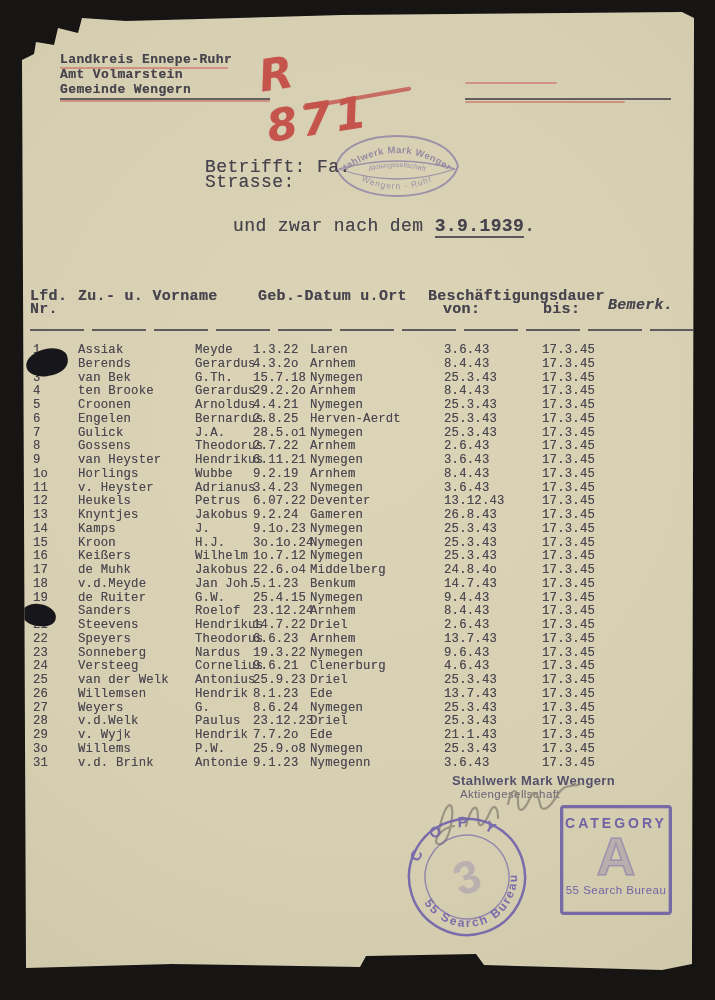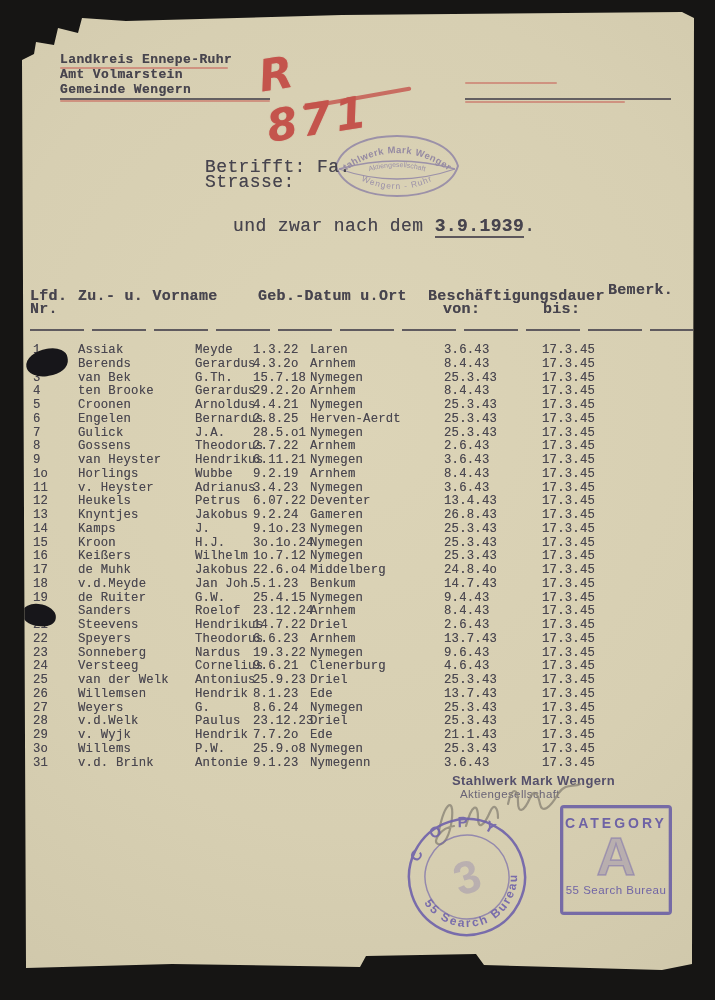--- a/index.html
+++ b/index.html
@@ -110,37 +110,37 @@
   <div class="abs typew body-line" style="left:183px;top:163px;">Strasse:</div>
   <div class="abs typew body-line" style="left:183px;top:207px;margin-left:28px;"><span>und zwar nach dem </span><span class="subject-date">3.9.1939</span><span>.</span></div>
 
   <div class="abs typew tbl-hdr" style="left:8px;top:276px;">Lfd.</div>
   <div class="abs typew tbl-hdr" style="left:8px;top:289px;">Nr.</div>
   <div class="abs typew tbl-hdr" style="left:56px;top:276px;">Zu.- u. Vorname</div>
   <div class="abs typew tbl-hdr" style="left:236px;top:276px;">Geb.-Datum u.Ort</div>
   <div class="abs typew tbl-hdr" style="left:406px;top:276px;">Beschäftigungsdauer</div>
   <div class="abs typew tbl-hdr" style="left:421px;top:289px;">von:</div>
   <div class="abs typew tbl-hdr" style="left:521px;top:289px;">bis:</div>
-  <div class="abs typew tbl-hdr" style="left:586px;top:270px;">Bemerk.</div>
+  <div class="abs typew tbl-hdr" style="left:586px;top:285px;font-style:italic;">Bemerk.</div>
 
   <div class="dash-rule"></div>
 
   <div class="rows">
       <div class="trow"><span class="c-nr">1</span><span class="c-name">Assiak</span><span class="c-vorname">Meyde</span><span class="c-datum">1.3.22</span><span class="c-ort">Laren</span><span class="c-von">3.6.43</span><span class="c-bis">17.3.45</span></div>
       <div class="trow"><span class="c-nr">2</span><span class="c-name">Berends</span><span class="c-vorname">Gerardus</span><span class="c-datum">4.3.2o</span><span class="c-ort">Arnhem</span><span class="c-von">8.4.43</span><span class="c-bis">17.3.45</span></div>
       <div class="trow"><span class="c-nr">3</span><span class="c-name">van Bek</span><span class="c-vorname">G.Th.</span><span class="c-datum">15.7.18</span><span class="c-ort">Nymegen</span><span class="c-von">25.3.43</span><span class="c-bis">17.3.45</span></div>
       <div class="trow"><span class="c-nr">4</span><span class="c-name">ten Brooke</span><span class="c-vorname">Gerardus</span><span class="c-datum">29.2.2o</span><span class="c-ort">Arnhem</span><span class="c-von">8.4.43</span><span class="c-bis">17.3.45</span></div>
       <div class="trow"><span class="c-nr">5</span><span class="c-name">Croonen</span><span class="c-vorname">Arnoldus</span><span class="c-datum">4.4.21</span><span class="c-ort">Nymegen</span><span class="c-von">25.3.43</span><span class="c-bis">17.3.45</span></div>
       <div class="trow"><span class="c-nr">6</span><span class="c-name">Engelen</span><span class="c-vorname">Bernardus</span><span class="c-datum">2.8.25</span><span class="c-ort">Herven-Aerdt</span><span class="c-von">25.3.43</span><span class="c-bis">17.3.45</span></div>
       <div class="trow"><span class="c-nr">7</span><span class="c-name">Gulick</span><span class="c-vorname">J.A.</span><span class="c-datum">28.5.o1</span><span class="c-ort">Nymegen</span><span class="c-von">25.3.43</span><span class="c-bis">17.3.45</span></div>
       <div class="trow"><span class="c-nr">8</span><span class="c-name">Gossens</span><span class="c-vorname">Theodorus</span><span class="c-datum">2.7.22</span><span class="c-ort">Arnhem</span><span class="c-von">2.6.43</span><span class="c-bis">17.3.45</span></div>
       <div class="trow"><span class="c-nr">9</span><span class="c-name">van Heyster</span><span class="c-vorname">Hendrikus</span><span class="c-datum">6.11.21</span><span class="c-ort">Nymegen</span><span class="c-von">3.6.43</span><span class="c-bis">17.3.45</span></div>
       <div class="trow"><span class="c-nr">1o</span><span class="c-name">Horlings</span><span class="c-vorname">Wubbe</span><span class="c-datum">9.2.19</span><span class="c-ort">Arnhem</span><span class="c-von">8.4.43</span><span class="c-bis">17.3.45</span></div>
       <div class="trow"><span class="c-nr">11</span><span class="c-name">v. Heyster</span><span class="c-vorname">Adrianus</span><span class="c-datum">3.4.23</span><span class="c-ort">Nymegen</span><span class="c-von">3.6.43</span><span class="c-bis">17.3.45</span></div>
-      <div class="trow"><span class="c-nr">12</span><span class="c-name">Heukels</span><span class="c-vorname">Petrus</span><span class="c-datum">6.07.22</span><span class="c-ort">Deventer</span><span class="c-von">13.4.43</span><span class="c-bis">17.3.45</span></div>
+      <div class="trow"><span class="c-nr">12</span><span class="c-name">Heukels</span><span class="c-vorname">Petrus</span><span class="c-datum">6.07.22</span><span class="c-ort">Deventer</span><span class="c-von">13.12.43</span><span class="c-bis">17.3.45</span></div>
       <div class="trow"><span class="c-nr">13</span><span class="c-name">Knyntjes</span><span class="c-vorname">Jakobus</span><span class="c-datum">9.2.24</span><span class="c-ort">Gameren</span><span class="c-von">26.8.43</span><span class="c-bis">17.3.45</span></div>
       <div class="trow"><span class="c-nr">14</span><span class="c-name">Kamps</span><span class="c-vorname">J.</span><span class="c-datum">9.1o.23</span><span class="c-ort">Nymegen</span><span class="c-von">25.3.43</span><span class="c-bis">17.3.45</span></div>
       <div class="trow"><span class="c-nr">15</span><span class="c-name">Kroon</span><span class="c-vorname">H.J.</span><span class="c-datum">3o.1o.24</span><span class="c-ort">Nymegen</span><span class="c-von">25.3.43</span><span class="c-bis">17.3.45</span></div>
       <div class="trow"><span class="c-nr">16</span><span class="c-name">Keißers</span><span class="c-vorname">Wilhelm</span><span class="c-datum">1o.7.12</span><span class="c-ort">Nymegen</span><span class="c-von">25.3.43</span><span class="c-bis">17.3.45</span></div>
       <div class="trow"><span class="c-nr">17</span><span class="c-name">de Muhk</span><span class="c-vorname">Jakobus</span><span class="c-datum">22.6.o4</span><span class="c-ort">Middelberg</span><span class="c-von">24.8.4o</span><span class="c-bis">17.3.45</span></div>
       <div class="trow"><span class="c-nr">18</span><span class="c-name">v.d.Meyde</span><span class="c-vorname">Jan Joh.</span><span class="c-datum">5.1.23</span><span class="c-ort">Benkum</span><span class="c-von">14.7.43</span><span class="c-bis">17.3.45</span></div>
       <div class="trow"><span class="c-nr">19</span><span class="c-name">de Ruiter</span><span class="c-vorname">G.W.</span><span class="c-datum">25.4.15</span><span class="c-ort">Nymegen</span><span class="c-von">9.4.43</span><span class="c-bis">17.3.45</span></div>
       <div class="trow"><span class="c-nr">2o</span><span class="c-name">Sanders</span><span class="c-vorname">Roelof</span><span class="c-datum">23.12.24</span><span class="c-ort">Arnhem</span><span class="c-von">8.4.43</span><span class="c-bis">17.3.45</span></div>
       <div class="trow"><span class="c-nr">21</span><span class="c-name">Steevens</span><span class="c-vorname">Hendrikus</span><span class="c-datum">14.7.22</span><span class="c-ort">Driel</span><span class="c-von">2.6.43</span><span class="c-bis">17.3.45</span></div>
       <div class="trow"><span class="c-nr">22</span><span class="c-name">Speyers</span><span class="c-vorname">Theodorus</span><span class="c-datum">6.6.23</span><span class="c-ort">Arnhem</span><span class="c-von">13.7.43</span><span class="c-bis">17.3.45</span></div>

